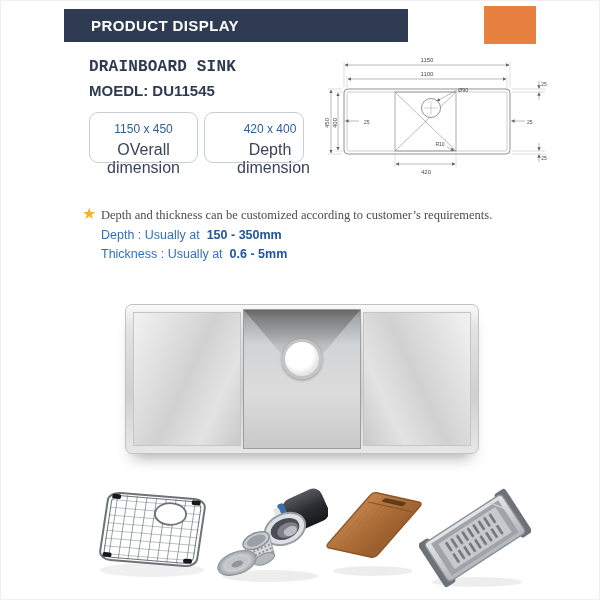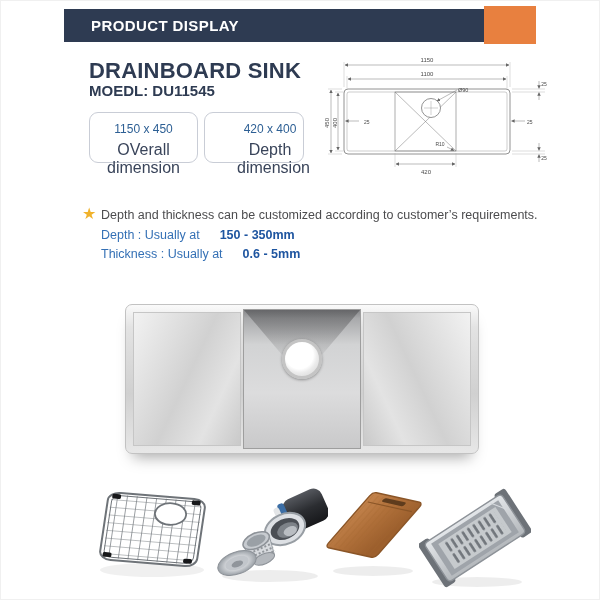--- a/index.html
+++ b/index.html
@@ -1,46 +1,46 @@
 <!DOCTYPE html>
 <html><head>
 <meta charset="utf-8">
 <style>
   html,body{margin:0;padding:0;background:#fff;}
   .page{position:relative;width:600px;height:600px;background:#ffffff;
         font-family:"Liberation Sans",sans-serif;overflow:hidden;
         border:1px solid #f0f0f0;box-sizing:border-box;}
 
   
-  .header-bar{position:absolute;left:63px;top:8px;width:420px;height:33px;
+  .header-bar{position:absolute;left:63px;top:8px;width:344px;height:33px;
         background:#2e3b52;display:flex;align-items:center;}
   .header-bar .hb-label{padding-left:27px;color:#fff;font-size:15px;font-weight:bold;letter-spacing:.4px;}
   .orange-block{position:absolute;left:483px;top:5px;width:52px;height:38px;background:#e8803f;}
 
   
-  .product-title{position:absolute;left:88px;top:57px;font-size:22px;font-weight:bold;color:#2e3b52;letter-spacing:.2px;}
+  .product-title{position:absolute;left:88px;top:57px;font-size:16px;font-weight:bold;color:#2e3b52;letter-spacing:.2px;font-family:Liberation Mono, monospace;}
   .product-model{position:absolute;left:88px;top:81px;font-size:15px;font-weight:bold;color:#2e3b52;}
 
   
   .dim-card{position:absolute;top:111px;height:51px;border:1px solid #c9cdd6;border-radius:9px;
         box-sizing:border-box;text-align:center;padding-top:5px;background:#fff;}
   .dim-card .value{font-size:12px;color:#2d5f94;line-height:22px;}
   .dim-card .label{font-size:16px;color:#39445a;margin-top:1px;}
   #card1{left:88px;width:109px;}
   #card2{left:203px;width:100px;padding-left:32px;}
 
   
   .tech-drawing{position:absolute;left:320px;top:48px;width:230px;height:130px;}
   .tech-drawing text{fill:#4a4a4a;font-family:"Liberation Sans",sans-serif;}
 
   
   .notes-star{position:absolute;left:81px;top:203px;font-size:16px;color:#f0b22c;}
-  .notes-headline{position:absolute;left:100px;top:207px;font-size:12.5px;color:#4c4c4e;}
+  .notes-headline{position:absolute;left:100px;top:207px;font-size:12.5px;color:#4c4c4e;font-family:Liberation Serif, serif;}
   .notes-line{position:absolute;left:100px;font-size:12.5px;color:#3470b5;}
-  .notes-line b{color:#1e55a0;margin-left:20px;}
+  .notes-line b{color:#1e55a0;margin-left:7px;}
   #depth-line{top:227px;}
   #thickness-line{top:246px;}
 
   
   .sink{position:absolute;left:124px;top:303px;width:354px;height:150px;border-radius:7px;
         background:linear-gradient(180deg,#fafafa,#e3e3e3 15%,#d0d0d0 60%,#e7e7e7);
         border:1px solid #c2c2c2;box-shadow:0 11px 14px -8px rgba(0,0,0,.35);box-sizing:border-box;}
   .sink-board{position:absolute;top:7px;bottom:7px;width:108px;box-sizing:border-box;
         border:1px solid #c6c6c6;
         background:linear-gradient(115deg,#f2f2f2,#d1d1d1 50%,#e3e3e3 75%,#c9c9c9);}

